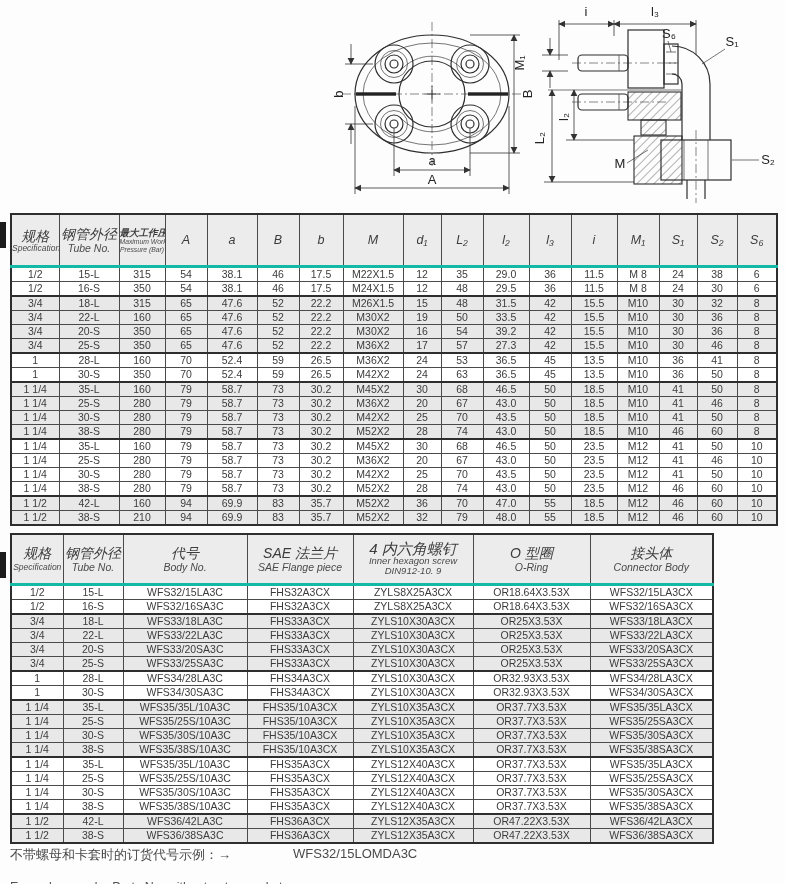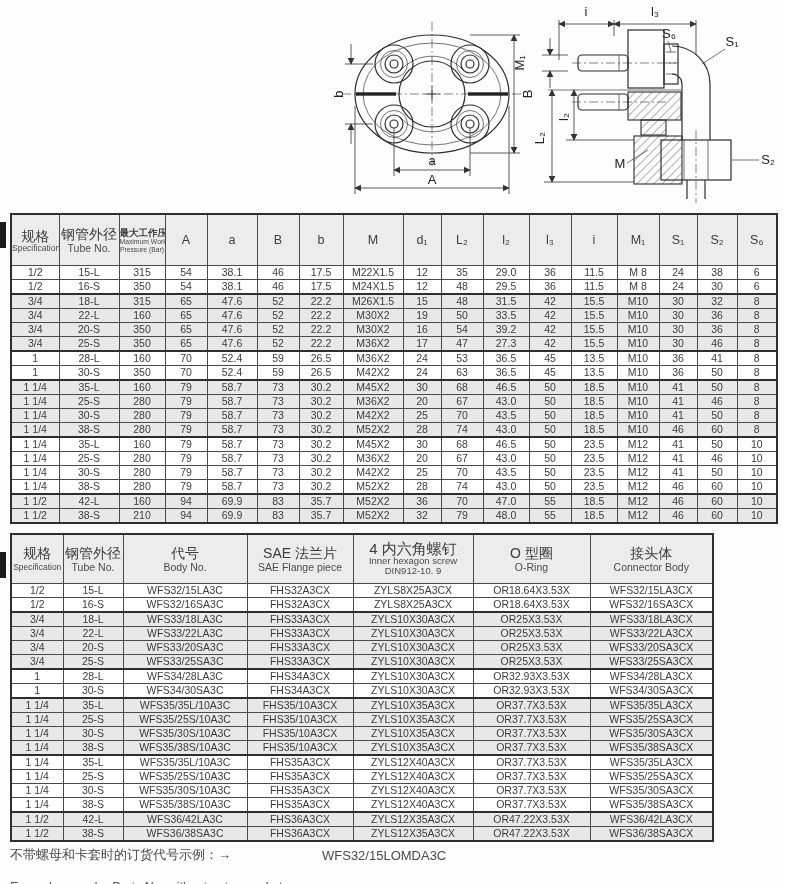--- a/index.html
+++ b/index.html
@@ -18,21 +18,21 @@
   .dlabel{ font-size:13px; fill:#222; font-family:"Liberation Sans",sans-serif; }
   
   .edge-mark { position:absolute; left:0; width:6px; height:26px; background:#1c1c1c; }
   
   table { border-collapse:collapse; table-layout:fixed; position:absolute; background:#fff;
           border:2px solid #2e2e2e; }
   #dim-table  { left:10px; top:213px; width:766px; }
   #part-table { left:10px; top:533px; width:704px; }
   th, td { border:1px solid #4a4a4a; text-align:center; padding:0; overflow:hidden;
            white-space:nowrap; color:#3c3c3c; }
-  thead { border-bottom:1px solid #14b8a6; }
+  thead { border-bottom:3px solid #14b8a6;font-style:italic; }
   th { background:#ececec; font-weight:normal; vertical-align:middle; }
   td { height:13px; font-size:10.5px; line-height:13px; }
   #dim-table th { height:50px; }
   #part-table th { height:48px; }
   tr.shaded td { background:#e8e8e8; }
   tr.group-start td { border-top:2px solid #2e2e2e; }
   .h-zh  { font-size:14px; line-height:16px; }
   .h-en  { font-size:8.5px; line-height:9px; color:#4a4a4a;text-align:center; }
   .h-en2 { font-size:8.5px; line-height:9px; color:#4a4a4a; }
   .h-letter { font-size:12.5px; }
@@ -41,23 +41,23 @@
   #dim-table th:nth-child(3) .h-en,
   #dim-table th:nth-child(3) .h-en2 { font-size:6.8px; line-height:7.5px; }
   #part-table .h-zh { font-size:14px; }
   #part-table .h-en { font-size:10.5px; line-height:12px; }
   #part-table th:nth-child(1) .h-en { font-size:8.5px; }
   #part-table th:nth-child(5) .h-zh { font-size:15px; line-height:14px; }
   #part-table th:nth-child(5) .h-en,
   #part-table th:nth-child(5) .h-en2 { font-size:9.5px; line-height:10.5px; }
   
   .footer { position:absolute; left:10px; top:846px; width:760px; }
-  .footer-line1 { display:flex; align-items:center; }
+  .footer-line1 { display:flex; align-items:flex-start; }
   .footer-zh { font-size:13px; color:#4a4a4a; }
-  .footer-code { font-size:13px; color:#4a4a4a; margin-left:91px; }
+  .footer-code { font-size:13px; color:#4a4a4a; margin-left:62px; }
   .footer-en { font-size:12.5px; color:#555; margin-top:16px; }
 </style>
 </head>
 <body>
 
 <div class="page">
 
   <div class="edge-mark" style="top:222px"></div>
   <div class="edge-mark" style="top:552px"></div>
 
@@ -386,21 +386,21 @@
         <tr class="shaded">
           <td>3/4</td>
           <td>25-S</td>
           <td>350</td>
           <td>65</td>
           <td>47.6</td>
           <td>52</td>
           <td>22.2</td>
           <td>M36X2</td>
           <td>17</td>
-          <td>47</td>
+          <td>57</td>
           <td>27.3</td>
           <td>42</td>
           <td>15.5</td>
           <td>M10</td>
           <td>30</td>
           <td>46</td>
           <td>8</td>
         </tr>
         <tr class="group-start">
           <td>1</td>

